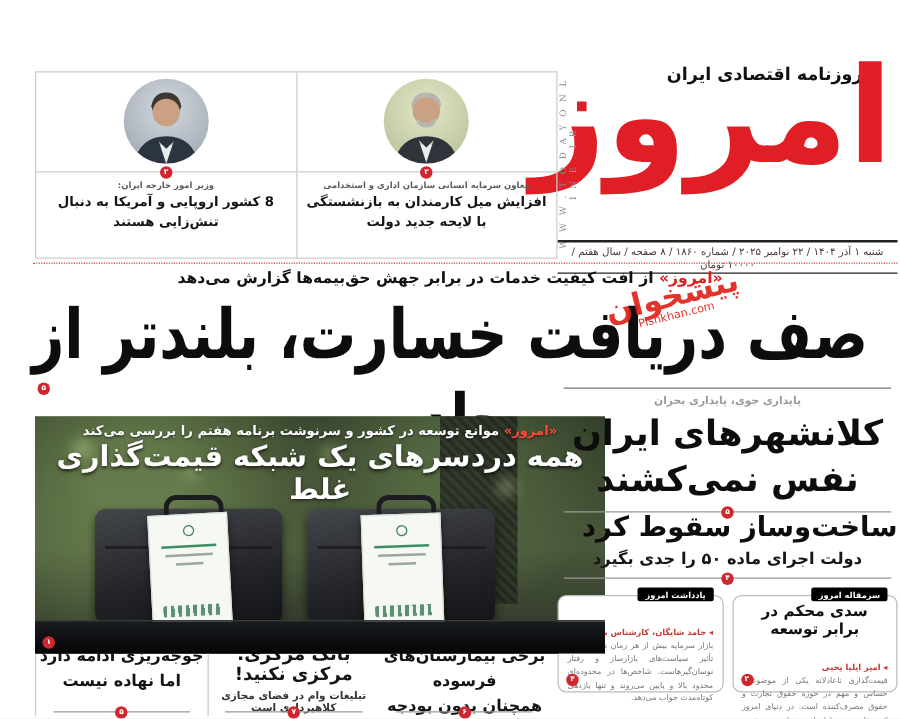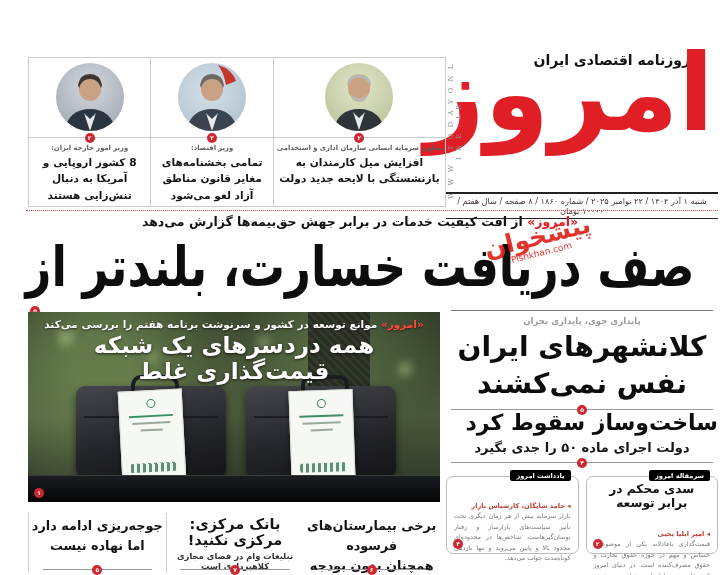--- a/index.html
+++ b/index.html
@@ -49,21 +49,21 @@
   .red-txt{color:#e01e25;}
   .lead-headline{font-size:45px;font-weight:bold;color:#0d0d0d;letter-spacing:-1px;
     transform:scaleY(1.22);transform-origin:top center;margin-top:5px;line-height:1.25;}
   .lead-dot{position:absolute;left:30px;top:92px;}
   .watermark{position:absolute;left:484px;top:222px;z-index:6;transform:rotate(-14deg);
     color:#e0231c;text-align:center;opacity:.92;}
   .watermark .fa-mark{font-size:25px;font-weight:bold;}
   .watermark .en-mark{font-size:9px;margin-top:-3px;}
 
   
-  .photo-box{position:absolute;top:312px;left:28px;width:412px;height:190px;overflow:hidden;
+  .photo-box{position:absolute;top:333px;left:28px;width:456px;height:190px;overflow:hidden;
     background:
       radial-gradient(circle at 18% 28%,rgba(140,170,100,.5) 0 8%,transparent 40%),
       radial-gradient(circle at 72% 20%,rgba(120,150,90,.4) 0 6%,transparent 35%),
       linear-gradient(180deg,#333f2a 0%,#49573a 55%,#2c3327 100%);}
   .texture-col{position:absolute;top:0;right:70px;width:62px;height:150px;
     background:repeating-linear-gradient(45deg,#1d201b 0 3px,#2b2f26 3px 6px);opacity:.8;}
   .bokeh{position:absolute;border-radius:50%;background:rgba(205,225,160,.45);filter:blur(5px);}
   .photo-kicker{position:relative;z-index:3;color:#fff;font-size:10.5px;font-weight:bold;
     text-align:center;padding-top:6px;text-shadow:0 1px 2px rgba(0,0,0,.6);}
   .photo-kicker .red-txt{color:#ff4a3a;}
@@ -144,36 +144,20 @@
           <path class="shirt" d="M20 68 q4-16 14-16 q10 0 14 16 z"></path>
           <path class="suit" d="M8 68 q5-22 26-22 q21 0 26 22 z M28 50 l6 6 l6 -6 l-6 18 z" fill-rule="evenodd"></path>
         </svg>
       </div>
       <div class="card-sep">
           <span class="pagedot">۲</span>
         </div>
       <div class="card-kicker fa">وزیر امور خارجه ایران:</div>
       <div class="card-headline fa">8 کشور اروپایی و آمریکا به دنبال تنش‌زایی هستند</div>
     </div>
-    <div class="card p3">
-      <div class="portrait">
-        <svg viewBox="0 0 68 68">
-          <path class="flag" d="M40 2 q14 4 18 16 l-10 4 q-2-12 -8-20 z"></path>
-          <path class="hair" d="M22 22 q2-11 12-11 q10 0 12 11 l-2 6 h-20 z"></path>
-          <circle class="face" cx="34" cy="27" r="11"></circle>
-          <path class="shirt" d="M20 68 q4-16 14-16 q10 0 14 16 z"></path>
-          <path class="suit" d="M8 68 q5-22 26-22 q21 0 26 22 z M28 50 l6 6 l6 -6 l-6 18 z" fill-rule="evenodd"></path>
-        </svg>
-      </div>
-      <div class="card-sep">
-          <span class="pagedot">۳</span>
-        </div>
-      <div class="card-kicker fa">وزیر اقتصاد:</div>
-      <div class="card-headline fa">تمامی بخشنامه‌های مغایر قانون مناطق آزاد لغو می‌شود</div>
-    </div>
     <div class="card p4">
       <div class="portrait">
         <svg viewBox="0 0 68 68">
           <path class="hair" d="M22 21 q2-10 12-10 q10 0 12 10 l-2 5 h-20 z"></path>
           <circle class="face" cx="34" cy="26" r="11"></circle>
           <path class="hair" d="M26 31 q8 8 16 0 q0 8 -8 8 q-8 0 -8 -8 z"></path>
           <path class="shirt" d="M20 68 q4-16 14-16 q10 0 14 16 z"></path>
           <path class="suit" d="M8 68 q5-22 26-22 q21 0 26 22 z M28 49 l6 6 l6 -6 l-6 18 z" fill-rule="evenodd"></path>
         </svg>
       </div>

